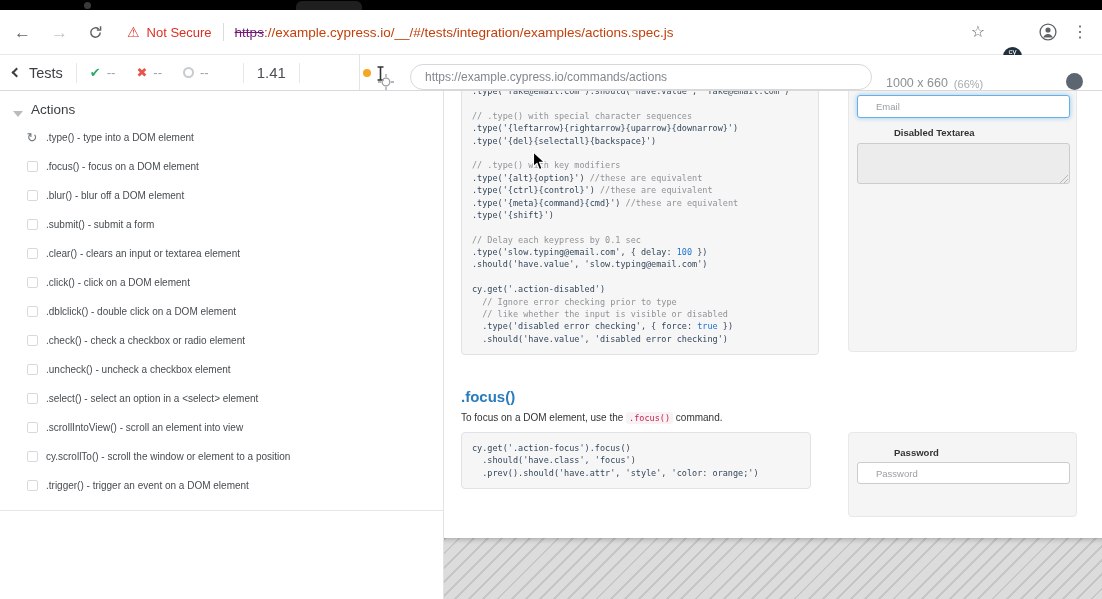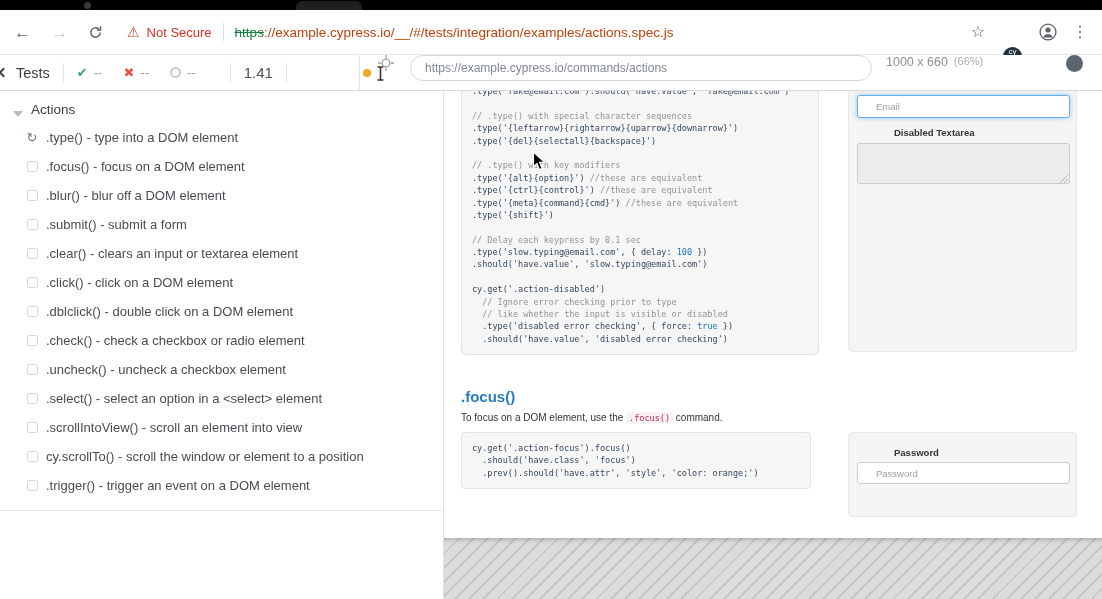--- a/index.html
+++ b/index.html
@@ -15,69 +15,69 @@
   .toolbar{position:absolute;left:0;top:10px;width:1102px;height:45px;background:#fff;
     border-bottom:1px solid #e6e8ea;display:flex;align-items:center;padding:0 14px;}
   .tb-ico{font-size:17px;color:#5f6368;line-height:1;display:inline-flex;align-items:center;}
   .back{margin-right:20px;}
   .fwd{margin-right:20px;color:#c4c7ca;}
   .reload{margin-right:24px;}
   .warn{font-size:14px;color:#d93025;margin-right:7px;line-height:1;}
   .notsec{font-size:13px;color:#d93025;margin-right:11px;}
   .vsep{width:1px;height:18px;background:#dadce0;margin-right:11px;}
   .urltext{font-size:13.5px;color:#80868b;white-space:nowrap;}
-  .urltext .scheme{color:#15803d;text-decoration:line-through;}
+  .urltext .scheme{color:#701a75;text-decoration:line-through;}
   .urltext .rest{color:#c2410c;}
   .flex1{flex:1;}
   .star{margin-right:18px;font-size:16px;}
   .ext-badge{width:19px;height:19px;border-radius:50%;background:#21303c;color:#fff;display:inline-flex;
     align-items:flex-start;justify-content:center;font-size:8px;margin-right:16px;margin-top:48px;}
   .profile{margin-right:14px;}
   .dots{font-size:16px;}
 
   
   .runner-header{position:absolute;left:0;top:55px;width:1102px;height:36px;background:#fff;
     border-bottom:1px solid #d9d9d9;display:flex;}
-  .rep-head{position:relative;width:360px;display:flex;align-items:center;
+  .rep-head{position:relative;width:360px;display:flex;align-items:center;padding-left:13px;
     border-right:1px solid #e3e3e3;}
   .chev{width:7px;height:7px;border-left:2px solid #3c4043;border-bottom:2px solid #3c4043;
     transform:rotate(45deg);margin-right:9px;}
   .tests-lbl{font-size:14.5px;color:#3c4043;font-weight:500;}
   .vline{width:1px;height:20px;background:#e6e6e6;margin:0 13px;}
   .stat{display:inline-flex;align-items:center;margin-right:21px;}
   .stat .ic{font-size:13px;line-height:1;margin-right:6px;}
   .stat.passed .ic{color:#2cab67;}
   .stat.failed .ic{color:#e4564a;}
   .circle-ic{width:11px;height:11px;border:2px solid #c6cbd0;border-radius:50%;margin-right:6px;}
   .cnt{font-size:13px;color:#9aa0a6;}
   .duration{font-size:15px;color:#4a4f54;}
   .rec-dot{position:absolute;left:363px;top:14px;width:8px;height:8px;border-radius:50%;background:#f5a623;}
   .ibeam{position:absolute;left:376px;top:11px;}
   .stop{position:absolute;left:417px;top:13px;width:11px;height:11px;background:#2b2b2b;border-radius:2px;}
-  .aut-head{position:relative;flex:1;display:flex;align-items:flex-start;padding:0 17px 0 18px;}
+  .aut-head{position:relative;flex:1;display:flex;align-items:flex-end;padding:0 17px 0 18px;}
   .crosshair{margin-right:16px;display:inline-flex;}
   .aut-url{width:462px;height:26px;border:1px solid #d8d8d8;border-radius:13px;background:#fff;
     display:flex;align-items:center;padding:0 14px;margin-right:14px;}
   .aut-url span{font-size:12px;color:#828890;white-space:nowrap;}
   .vp{font-size:12.5px;color:#8c9196;margin-right:6px;}
   .vp-scale{font-size:11px;color:#a6abb0;}
   .dark-circle{width:17px;height:17px;border-radius:50%;background:#5b6670;margin-right:2px;}
 
   
   .reporter{position:absolute;left:0;top:91px;width:444px;height:508px;background:#fff;
     border-right:1px solid #e2e2e2;}
   .suite{display:flex;align-items:flex-end;padding:11px 0 6px 13px;}
   .caret{width:0;height:0;border-left:5px solid transparent;border-right:5px solid transparent;
     border-top:6px solid #b9bcbf;margin-right:8px;}
   .suite-t{font-size:13.5px;color:#3a3f44;font-weight:500;}
   .test-row{display:flex;align-items:center;height:29px;padding-left:25px;}
   .t-ico{width:14px;display:inline-flex;justify-content:center;margin-right:7px;}
   .t-ico.run{font-size:13px;color:#6f7a80;}
   .t-ico.box::before{content:"";width:9px;height:9px;border:1px solid #d6dade;border-radius:2px;background:#fff;}
-  .t-label{font-size:13px;color:#464c51;}
+  .t-label{font-size:10px;color:#464c51;}
   .rep-div{position:absolute;left:0;top:419px;width:100%;height:1px;background:#e7e7e7;}
 
   
   .aut{position:absolute;left:444px;top:91px;width:658px;height:447px;background:#fff;overflow:hidden;}
   .codeblock{position:absolute;background:#f6f6f6;border:1px solid #e2e2e5;border-radius:4px;
     padding:9px 10px;font-family:"DejaVu Sans Mono",monospace;font-size:8.5px;color:#33475c;}
   .cl{height:12.4px;line-height:12.4px;white-space:pre;}
   .cl .cmt{color:#8f9396;}
   .cl .num{color:#1a74cf;}
   #code1{left:17px;top:-16px;width:358px;}

